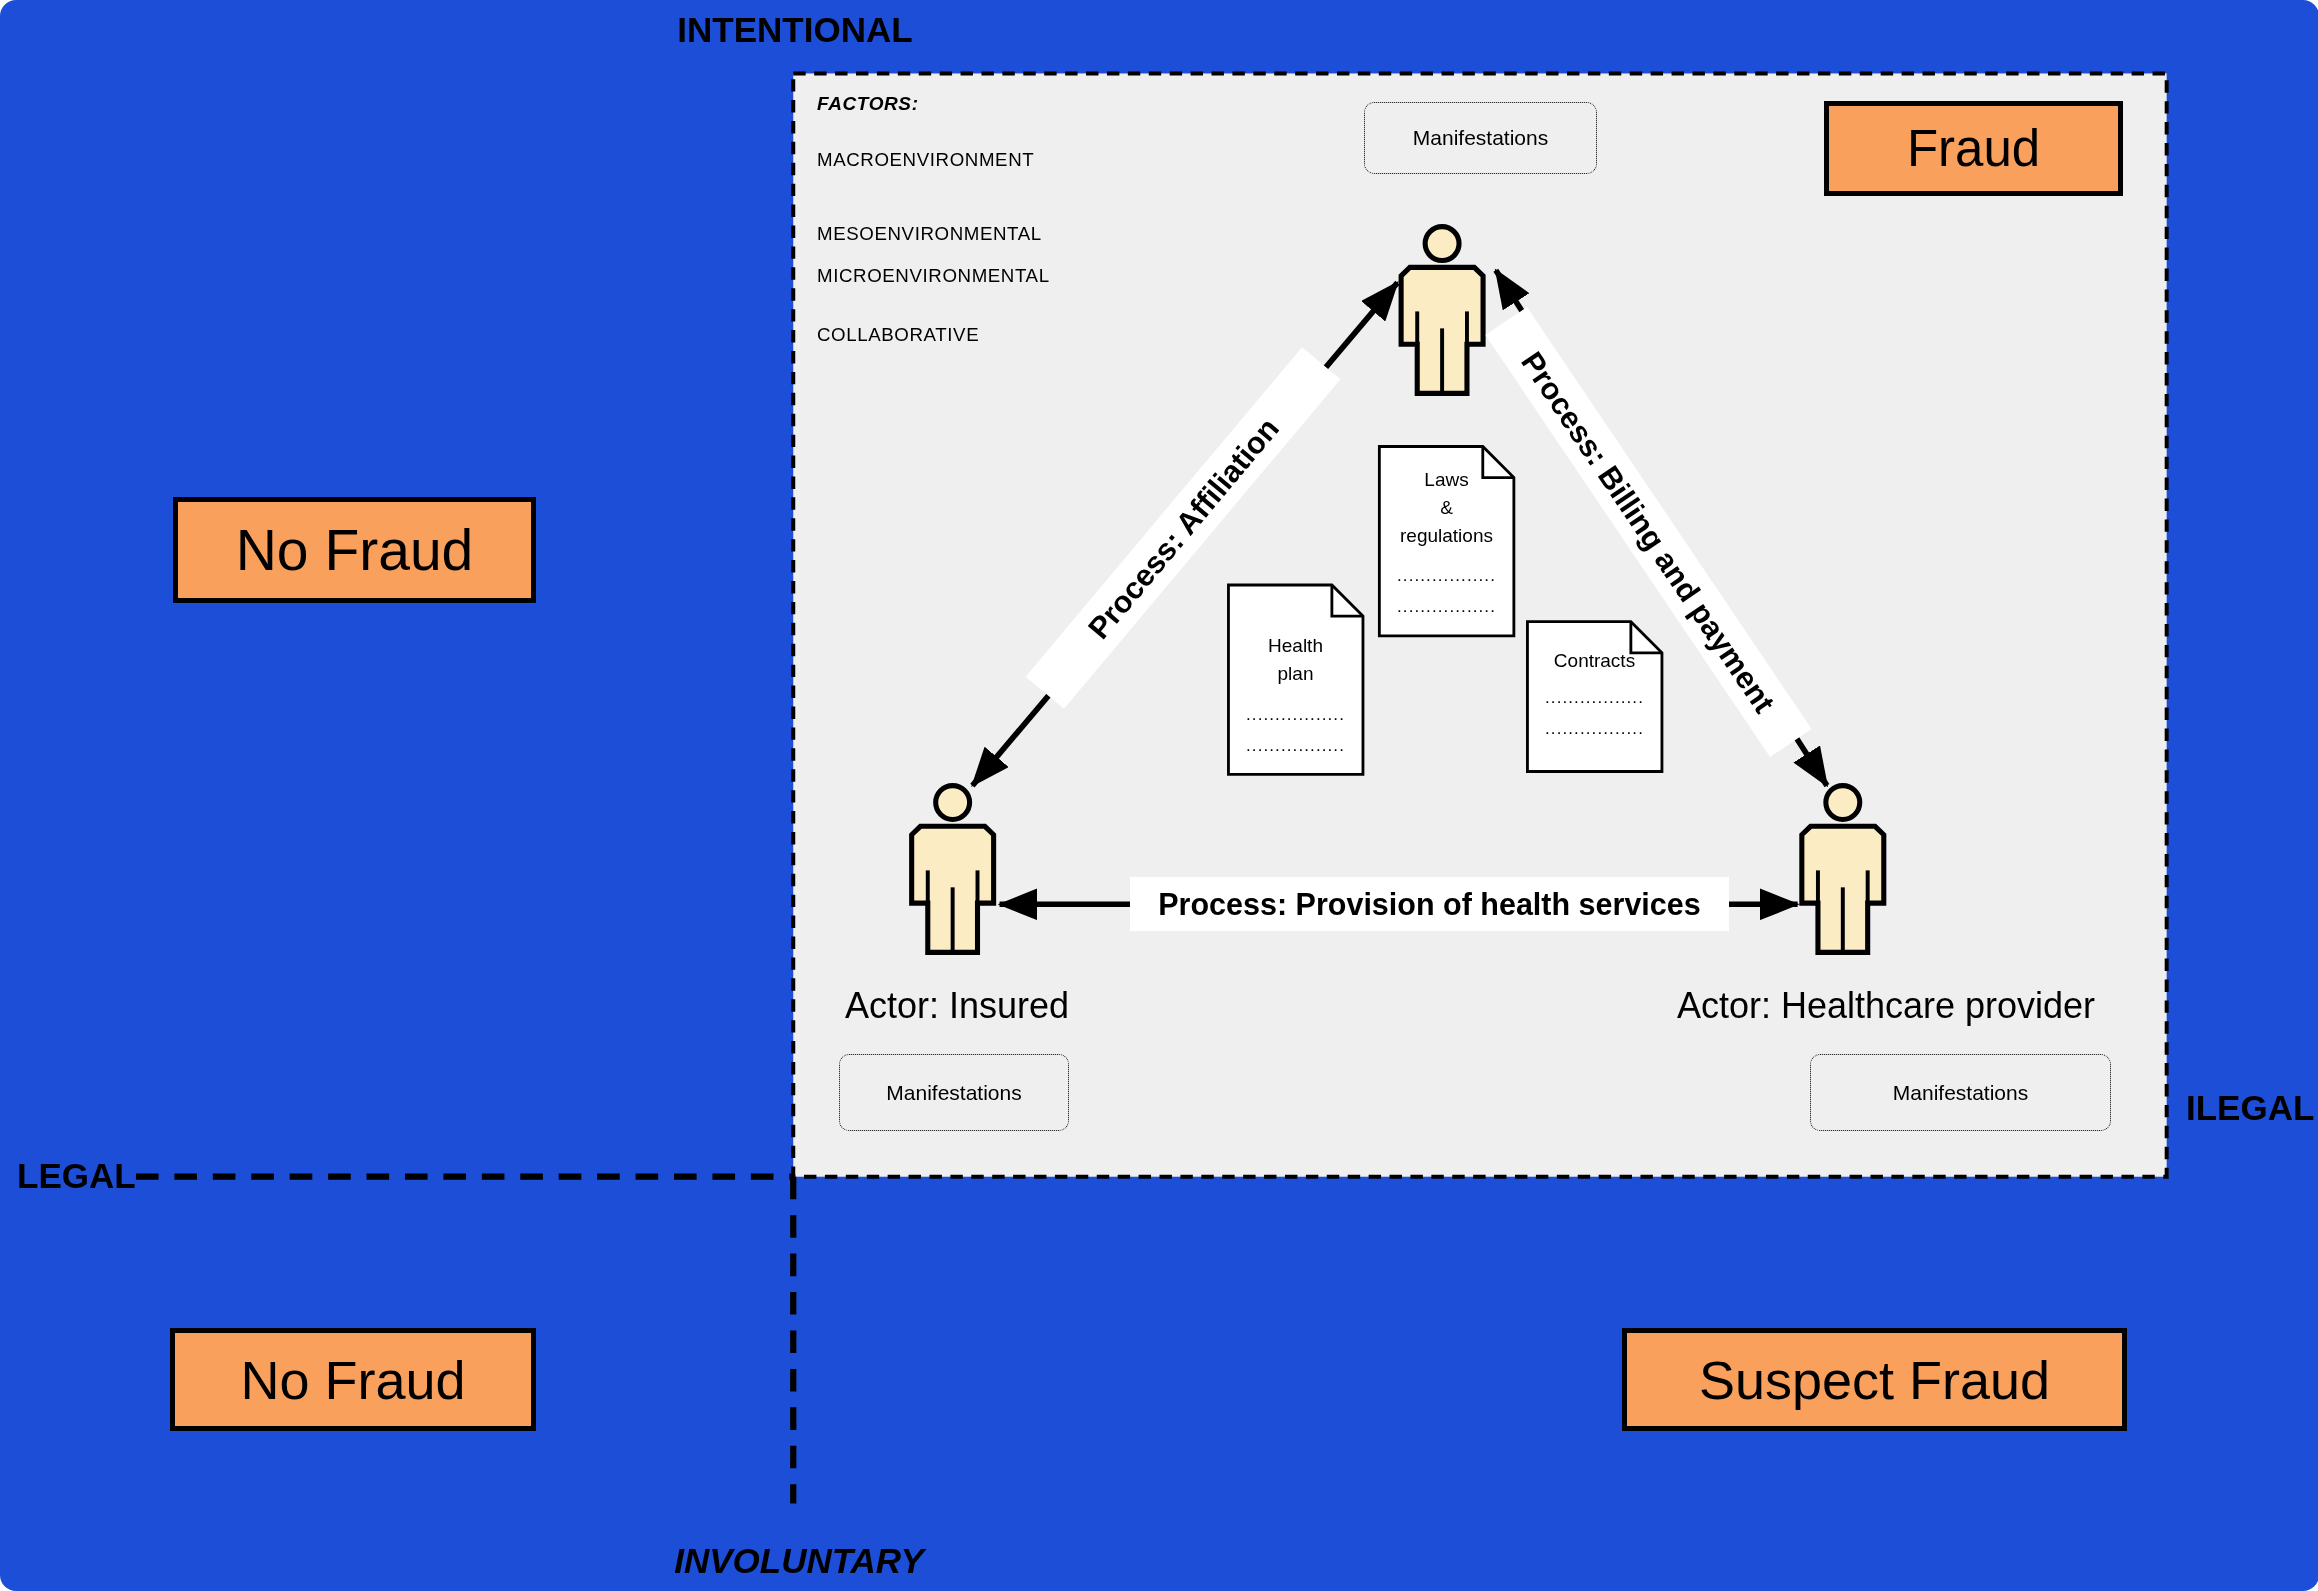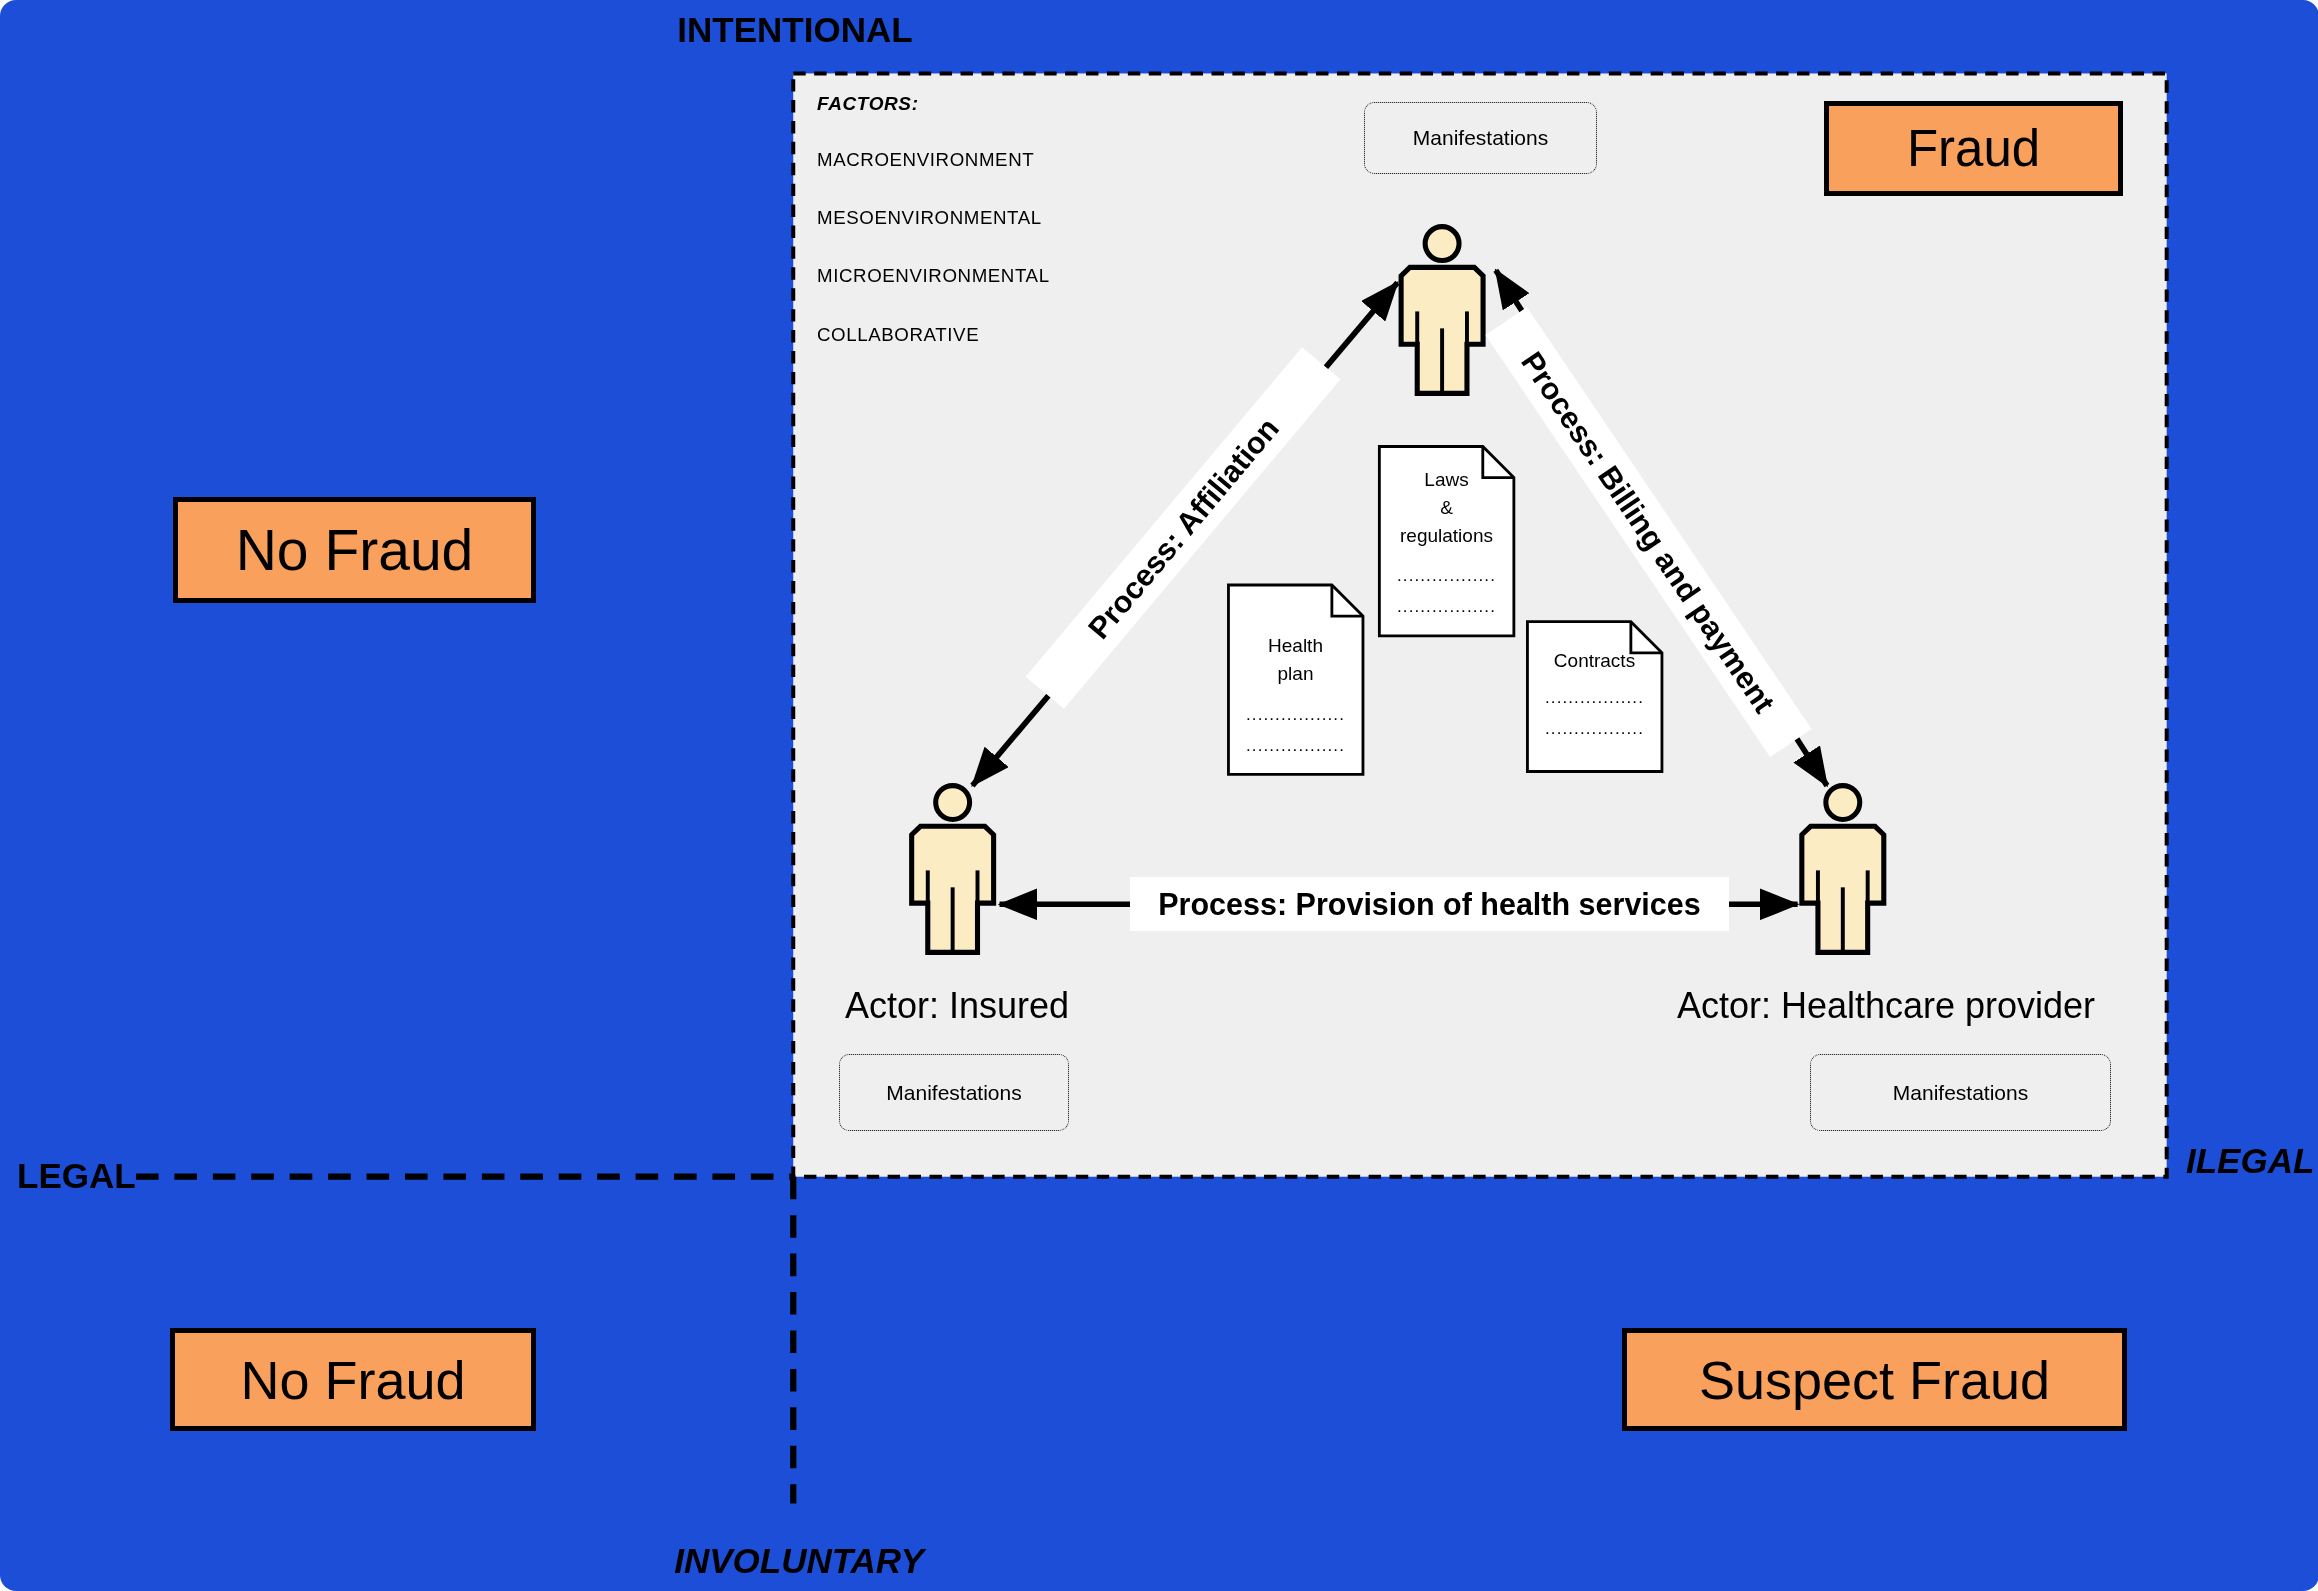--- a/index.html
+++ b/index.html
@@ -86,38 +86,38 @@
     </g>
     <g transform="translate(2702,1100)">
       <path d="M0 0 H183 L238 55 V265 H0 Z" fill="#fff" stroke="#000" stroke-width="5"></path>
       <path d="M183 0 V55 H238" fill="none" stroke="#000" stroke-width="5"></path>
     </g>
   </svg>
 
   <div class="axis-label center-x" style="left:795px; top:10.2px;">INTENTIONAL</div>
   <div class="axis-label center-x" style="left:799px; top:1541px;font-style:italic;">INVOLUNTARY</div>
   <div class="axis-label" style="left:17px; top:1156px;">LEGAL</div>
-  <div class="axis-label" style="left:2186px; top:1141px;font-style:italic;">ILEGAL</div>
+  <div class="axis-label" style="left:2186px; top:1088px;">ILEGAL</div>
 
   <div class="quad-box" style="left:173px; top:497px; width:353px; height:96px; font-size:57px;">
     <span>No Fraud</span>
   </div>
   <div class="quad-box" style="left:1824px; top:101px; width:289px; height:85px; font-size:51px;">
     <span>Fraud</span>
   </div>
   <div class="quad-box" style="left:170px; top:1328px; width:356px; height:93px; font-size:54px;">
     <span>No Fraud</span>
   </div>
   <div class="quad-box" style="left:1622px; top:1328px; width:495px; height:93px; font-size:54px;">
     <span>Suspect Fraud</span>
   </div>
 
   <div class="factors-title" style="left:817px; top:93px;font-style:italic;">FACTORS:</div>
   <div class="factor-item" style="left:817px; top:149px;">MACROENVIRONMENT</div>
-  <div class="factor-item" style="left:817px; top:207px;">MESOENVIRONMENTAL</div>
+  <div class="factor-item" style="left:817px; top:223px;">MESOENVIRONMENTAL</div>
   <div class="factor-item" style="left:817px; top:265px;">MICROENVIRONMENTAL</div>
   <div class="factor-item" style="left:817px; top:324px;">COLLABORATIVE</div>
 
   <div class="manif-box" style="left:1364px; top:102px; width:231px; height:70px;">
     <span>Manifestations</span>
   </div>
   <div class="manif-box" style="left:839px; top:1054px; width:228px; height:75px;">
     <span>Manifestations</span>
   </div>
   <div class="manif-box" style="left:1810px; top:1054px; width:299px; height:75px;">

